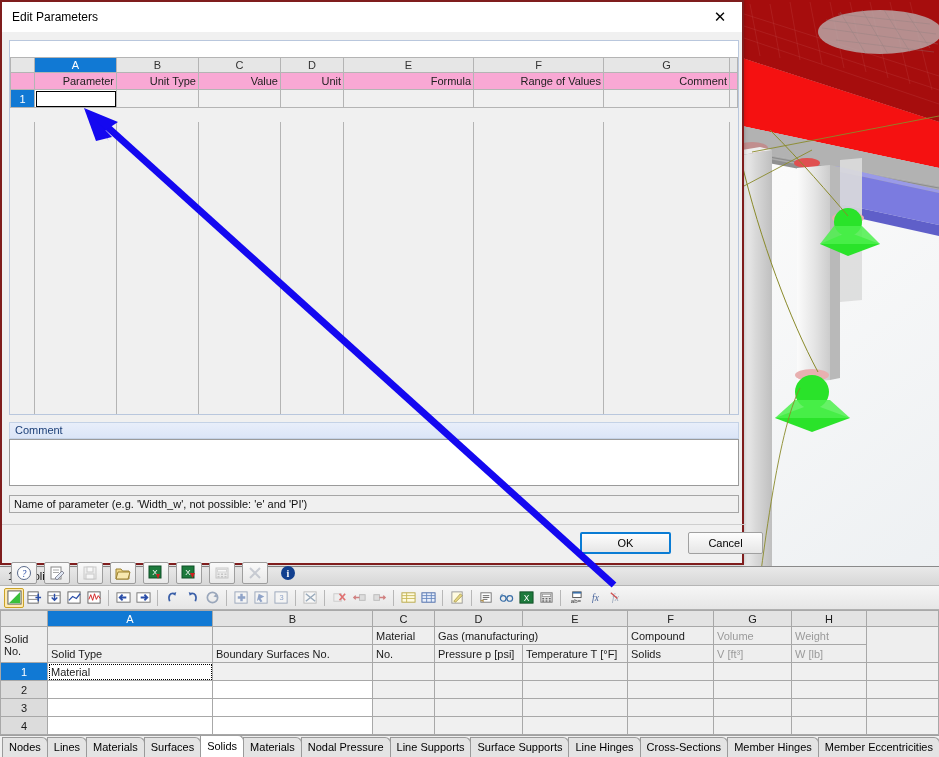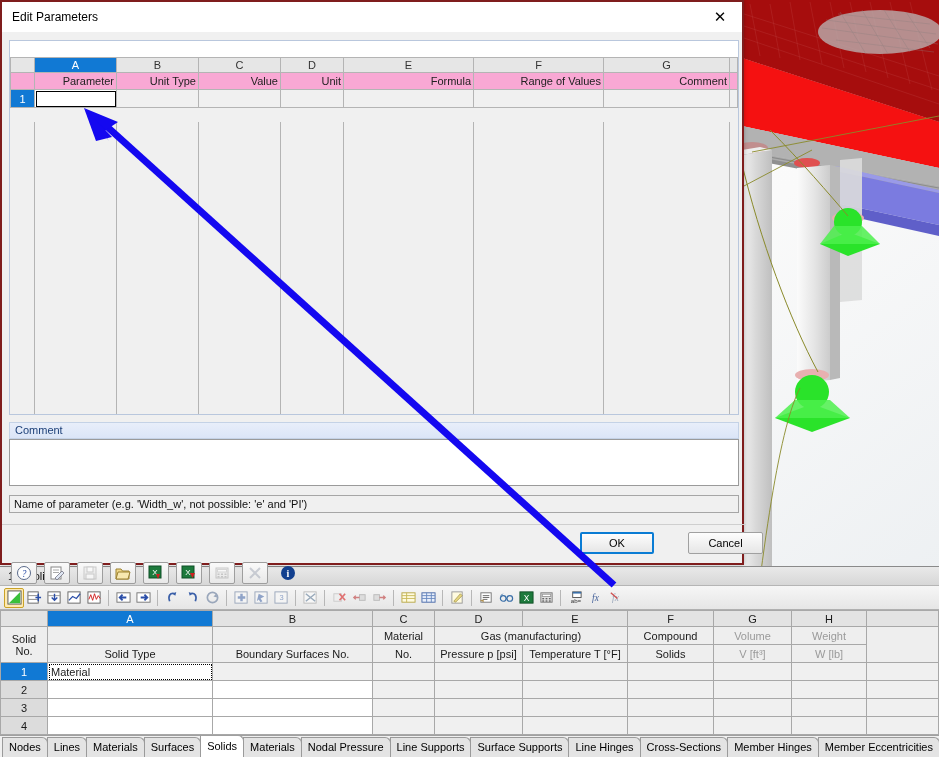--- a/index.html
+++ b/index.html
@@ -90,21 +90,21 @@
   table.sg { border-collapse: collapse; table-layout: fixed; width: 939px; }
   table.sg td, table.sg th {
     border: 1px solid #a8a8a8;
     font-size: 11px; font-weight: normal;
     padding: 0 3px;
     color: #1a1a1a;
     overflow: hidden; white-space: nowrap;
   }
   .colhdr { height: 15px; background: #e3e3e3; text-align:center; color:#333; }
   .colhdr.asel { background:#1179d4; color:#fff; }
-  .thdr { background:#eeeeee; text-align:center; height:17px; color:#2b2b2b;margin-left:24px;}
+  .thdr { background:#eeeeee; height:17px; color:#2b2b2b;margin-left:24px;}
   .thdr.grey { color:#9a9a9a; }
   .rowno { background:#dcdcdc; text-align:center; width:28px; color:#333;}
   .rowno.sel { background:#1179d4; color:#ffffff; }
   .scell { height:17px; background:#f0f0f0; }
   .scell.white { background:#ffffff; }
   .focus-cell { outline: 1px dotted #000; outline-offset:-2px; }
 
   
   .dialog {
     position: absolute; left: 0; top: 0; width: 744px; height: 565px;
@@ -762,21 +762,21 @@
             </svg>
         </div>
         <div class="dt-btn flat">
           <svg width="16" height="16" viewBox="0 0 16 16">
               <circle cx="8" cy="8" r="7" fill="#12408f"></circle>
               <text x="8" y="12" font-size="10" text-anchor="middle" fill="#fff" font-family="Liberation Serif" font-weight="bold">i</text>
             </svg>
         </div>
       </div>
 
-      <div class="btn default" style="left:578px; top:500px; width:74px;">OK</div>
+      <div class="btn default" style="left:578px; top:500px; width:91px;">OK</div>
       <div class="btn" style="left:686px; top:500px; width:75px;">Cancel</div>
     </div>
   </div>
 
   <svg class="arrow-svg" viewBox="0 0 939 757">
     <line x1="614" y1="585" x2="103" y2="123" stroke="#1408f0" stroke-width="7" stroke-linecap="butt"></line>
     <polygon points="84,108 118,122 103,132 109,141" fill="#1408f0"></polygon>
     <polygon points="84,108 112,137 96,141" fill="#1408f0"></polygon>
   </svg>
 

